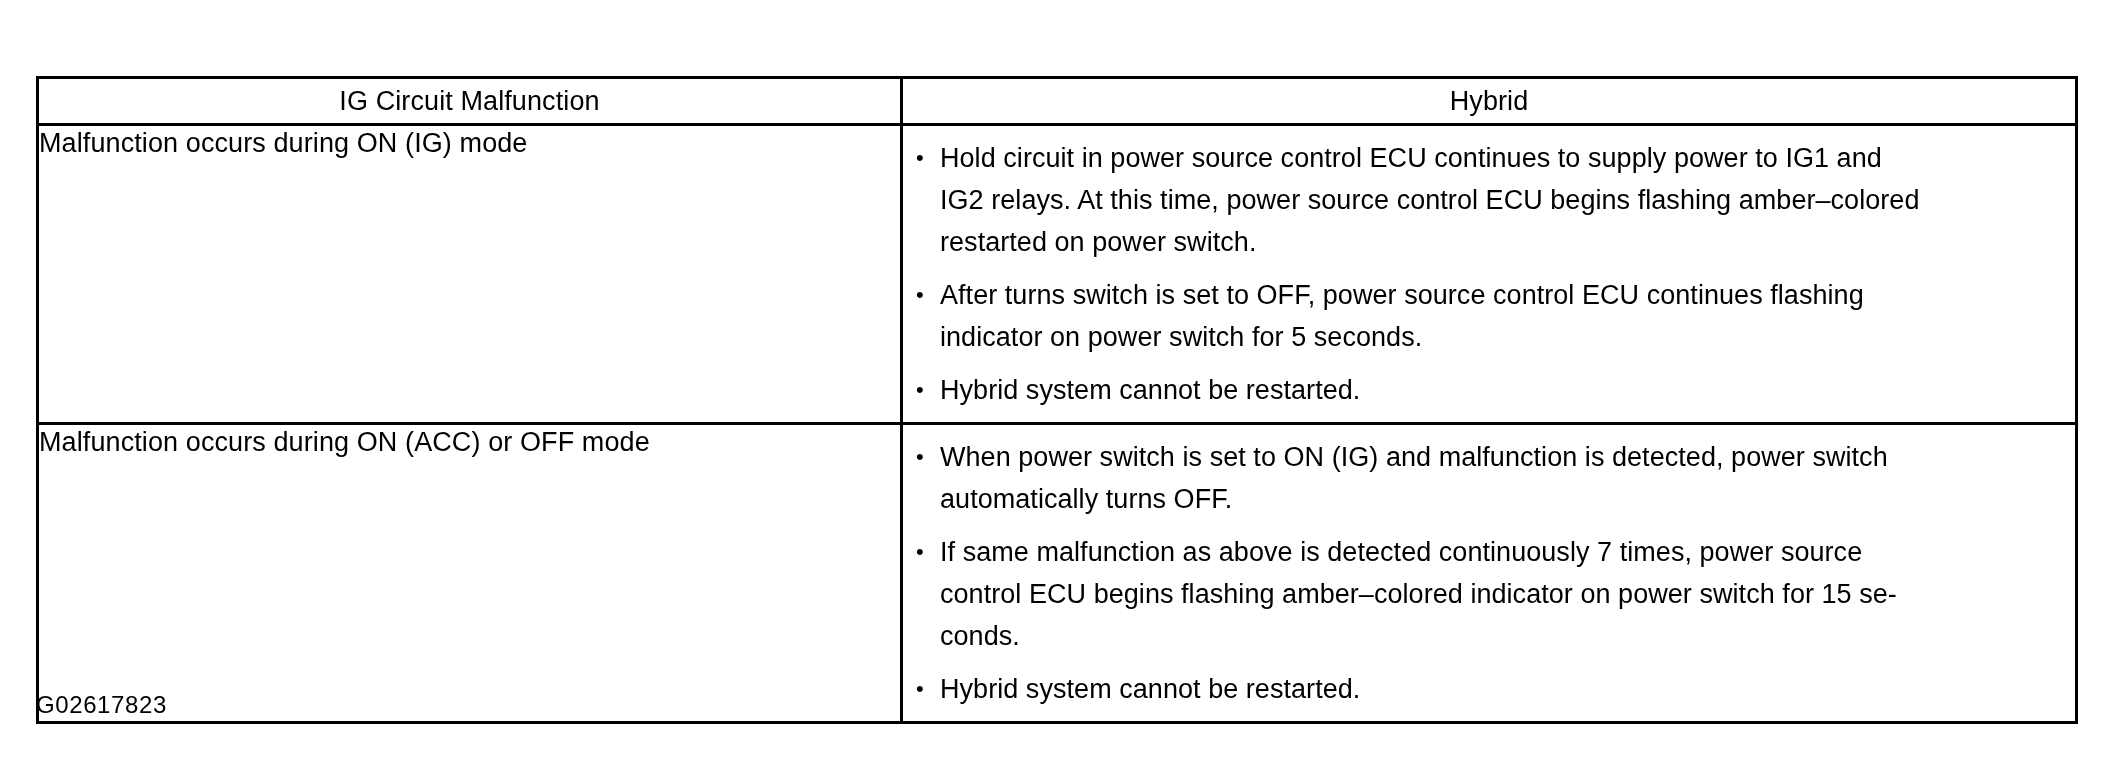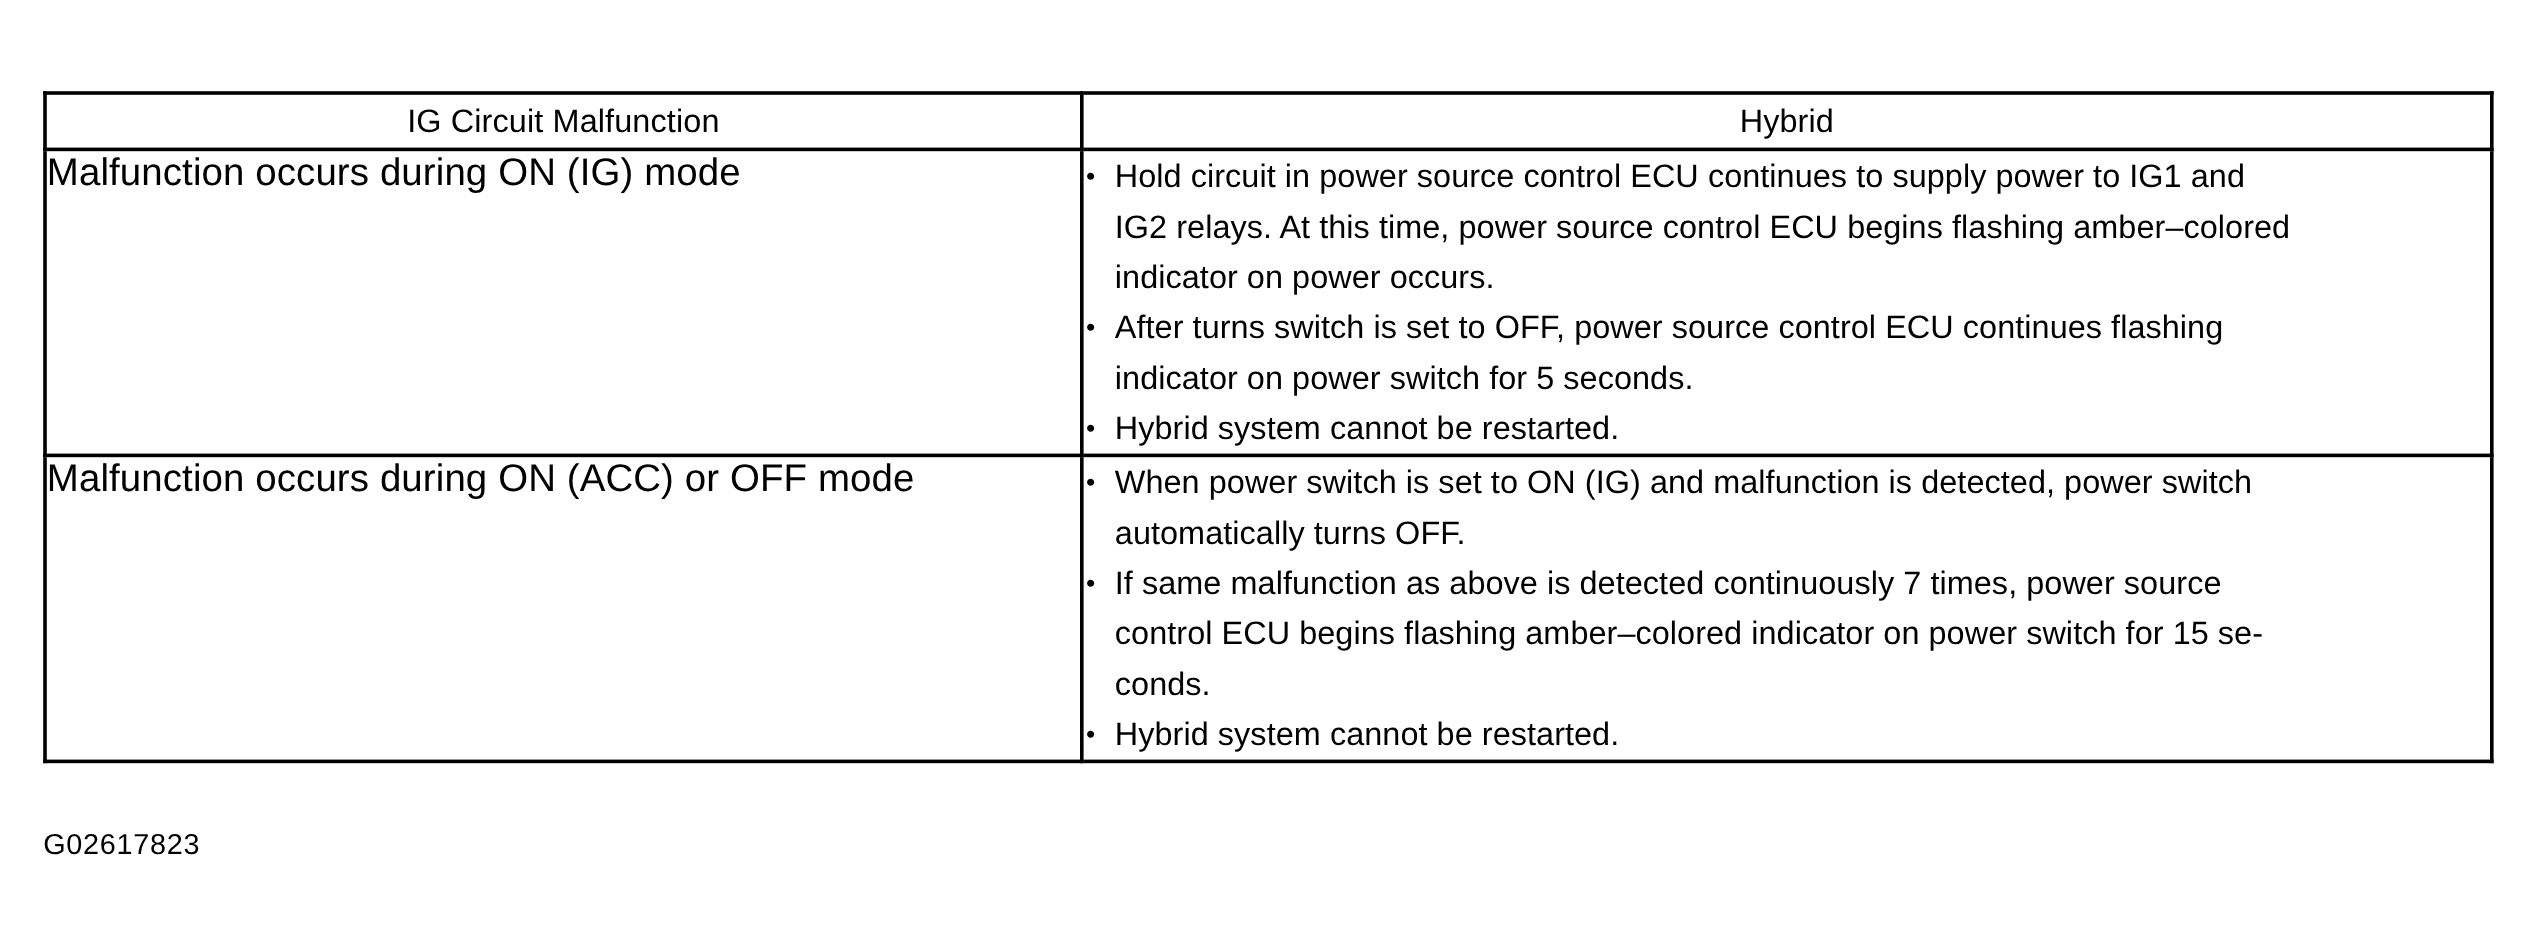--- a/index.html
+++ b/index.html
@@ -58,42 +58,42 @@
     letter-spacing: 0.1px;
     white-space: nowrap;
   }
 
   
   .label-cell {
     vertical-align: middle;
     padding: 0 0 0 18px;
   }
   .label-text {
-    font-size: 32px;
+    font-size: 27px;
     line-height: 34px;
     letter-spacing: 0.1px;
     white-space: nowrap;
   }
 
   .details-cell {
     padding: 14px 16px 12px 14px;
   }
 
   ul.bullets {
     list-style: none;
     margin: 0;
     padding: 0;
   }
   ul.bullets > li {
     position: relative;
     padding-left: 26px;
     font-size: 27px;
     line-height: 42px;
     letter-spacing: 0.05px;
-    margin: 0;
+    margin: 11px;
   }
   ul.bullets > li::before {
     content: "\2022";
     position: absolute;
     left: 2px;
     top: 0;
     font-size: 22px;
     line-height: 42px;
   }
   .bullet-body {
@@ -141,21 +141,21 @@
       <tr>
         <td class="label-cell">
           <span class="label-text">Malfunction occurs during ON (IG) mode</span>
         </td>
         <td class="details-cell">
           <ul class="bullets">
             <li>
               <span class="bullet-body">
                 <span class="ln">Hold circuit in power source control ECU continues to supply power to IG1 and</span>
                 <span class="ln">IG2 relays. At this time, power source control ECU begins flashing amber–colored</span>
-                <span class="ln">indicator on power occurs.</span>
+                <span class="ln">restarted on power switch.</span>
               </span>
             </li>
             <li>
               <span class="bullet-body">
                 <span class="ln">After turns switch is set to OFF, power source control ECU continues flashing</span>
                 <span class="ln">indicator on power switch for 5 seconds.</span>
               </span>
             </li>
             <li>
               <span class="bullet-body">

